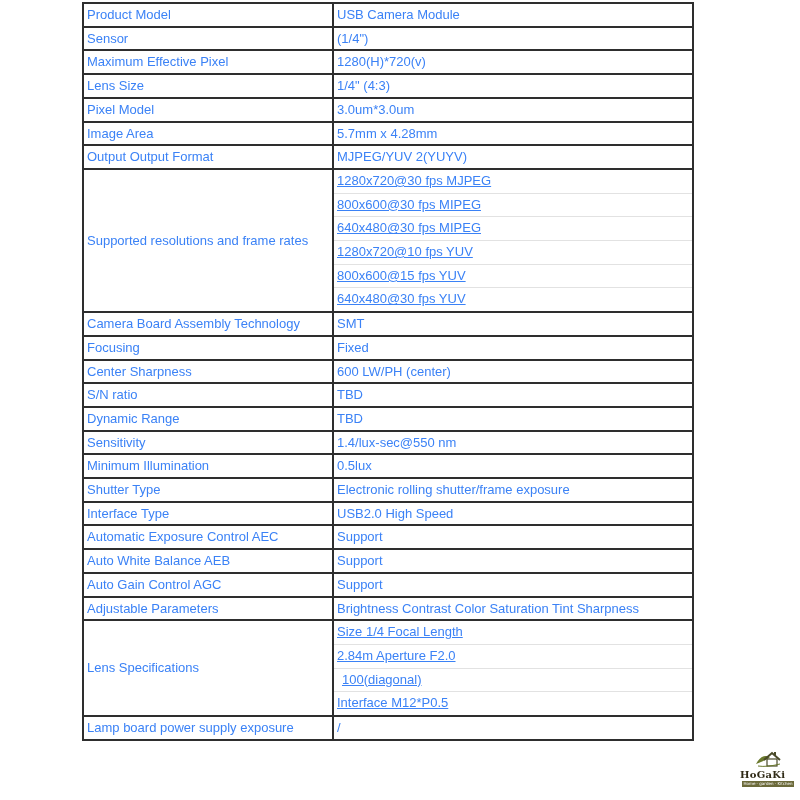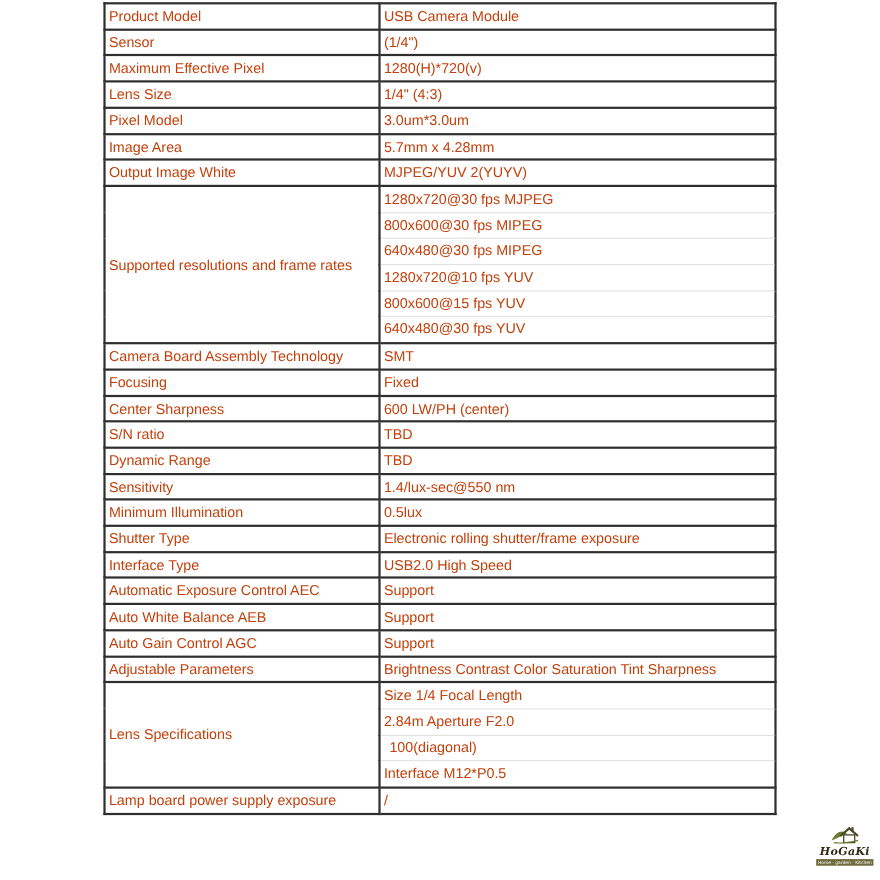--- a/index.html
+++ b/index.html
@@ -11,45 +11,46 @@
     overflow: hidden;
   }
   .page {
     position: relative;
     width: 800px;
     height: 800px;
     background: #ffffff;
   }
   table.spec {
     position: absolute;
-    left: 94px;
+    left: 82px;
     top: 2px;
     width: 610px;
     border-collapse: collapse;
     font-family: "Liberation Sans", "DejaVu Sans", sans-serif;
     font-size: 13px;
-    color: #c2410c;
+    color: #3b82f6;
     table-layout: fixed;
   }
   table.spec td {
     border: 2px solid #2e2e2e;
     height: 21.7px;
     padding: 0 3px;
     line-height: 21.7px;
     white-space: nowrap;
     overflow: hidden;
     vertical-align: middle;
   }
   table.spec col.c1 { width: 250px; }
   table.spec col.c2 { width: 360px; }
   table.spec td.sub {
     border-top: 1px solid #e2e2e2;
     border-bottom: 1px solid #e2e2e2;
     height: 22.7px;
     line-height: 22.7px;
+    text-decoration: underline;
   }
   table.spec tr.first-sub td.sub { border-top: 2px solid #2e2e2e; }
   table.spec tr.last-sub td.sub { border-bottom: 2px solid #2e2e2e; margin-top: 35px; }
   table.spec td.indent { padding-left: 8px; }
 
   .logo {
     position: absolute;
     left: 740px;
     top: 750px;
     width: 56px;
@@ -61,24 +62,22 @@
     left: 14px;
     top: 0;
     width: 28px;
     height: 18px;
   }
   .logo .brand {
     position: absolute;
     left: 0;
     top: 19px;
     width: 56px;
-    text-align: center;
     font-size: 10px;
     font-weight: bold;
-    font-style: italic;
     color: #2f2a16;
     letter-spacing: 0.3px;
     line-height: 11px;
   }
   .logo .tagline {
     position: absolute;
     left: 2px;
     top: 31px;
     width: 52px;
     height: 6px;
@@ -120,21 +119,21 @@
       </tr>
       <tr>
         <td>Pixel Model</td>
         <td>3.0um*3.0um</td>
       </tr>
       <tr>
         <td>Image Area</td>
         <td>5.7mm x 4.28mm</td>
       </tr>
       <tr>
-        <td>Output Image White</td>
+        <td>Output Output Format</td>
         <td>MJPEG/YUV 2(YUYV)</td>
       </tr>
 
       <tr class="first-sub">
         <td rowspan="6">Supported resolutions and frame rates</td>
         <td class="sub">1280x720@30 fps MJPEG</td>
       </tr>
       <tr>
         <td class="sub">800x600@30 fps MIPEG</td>
       </tr>

